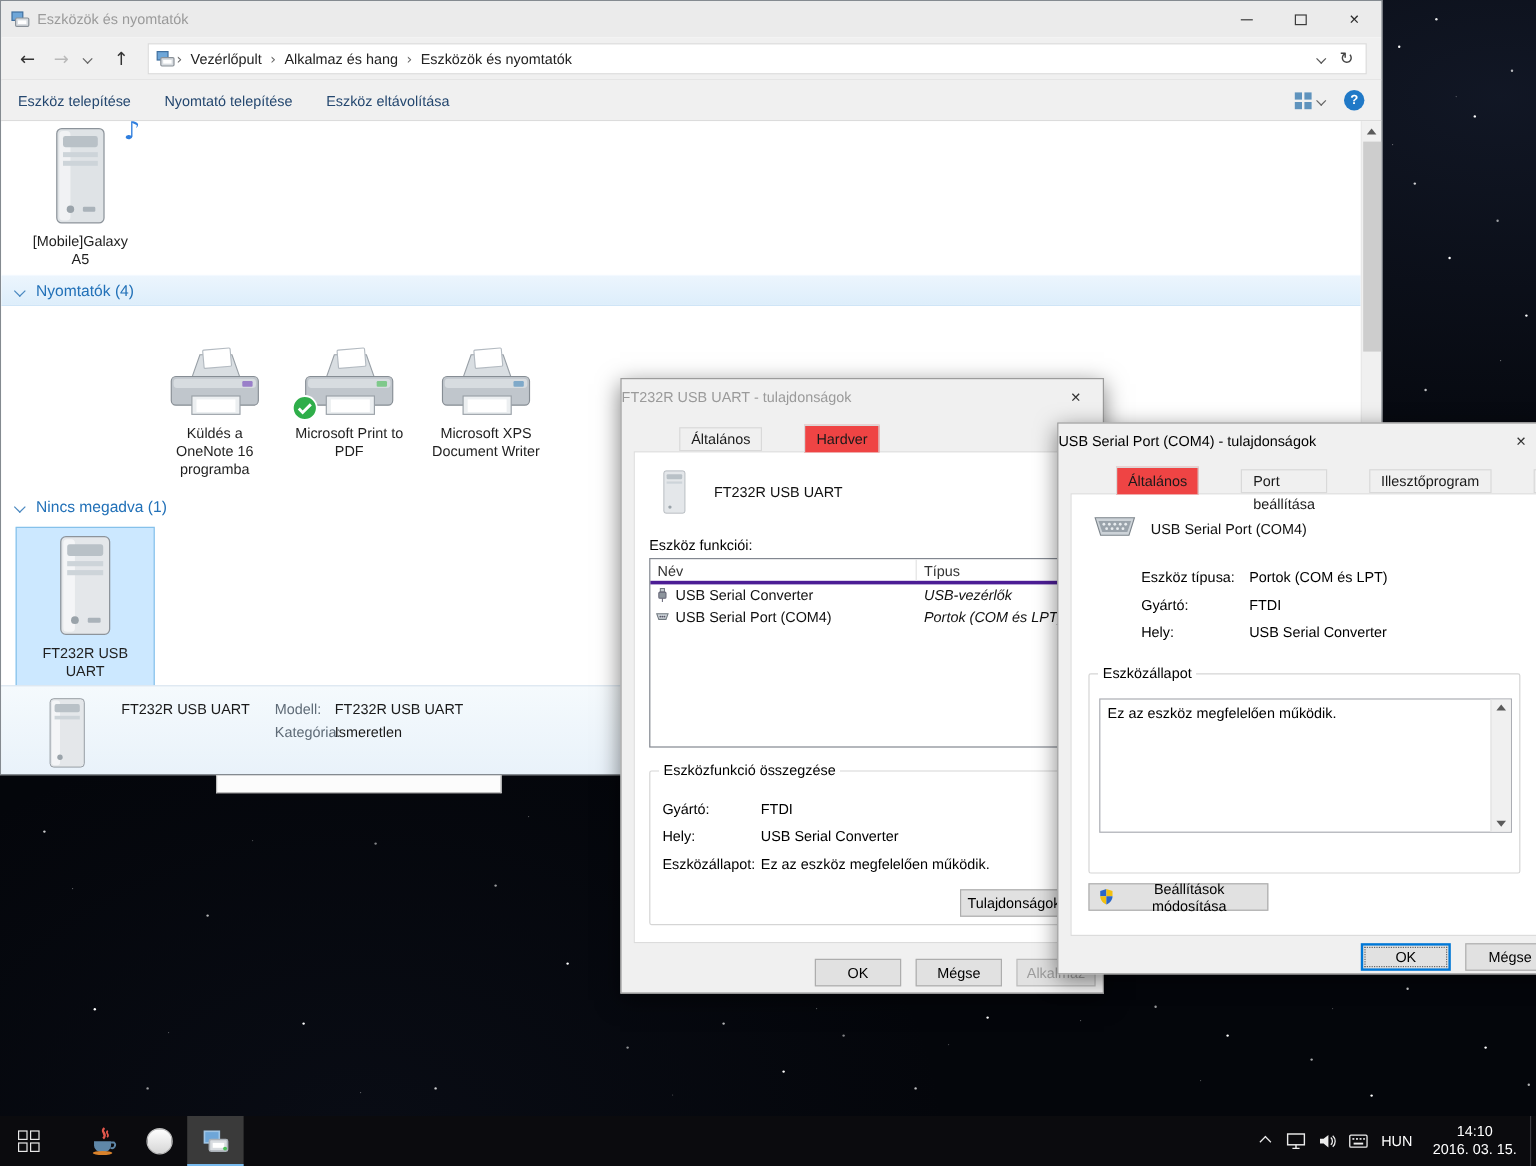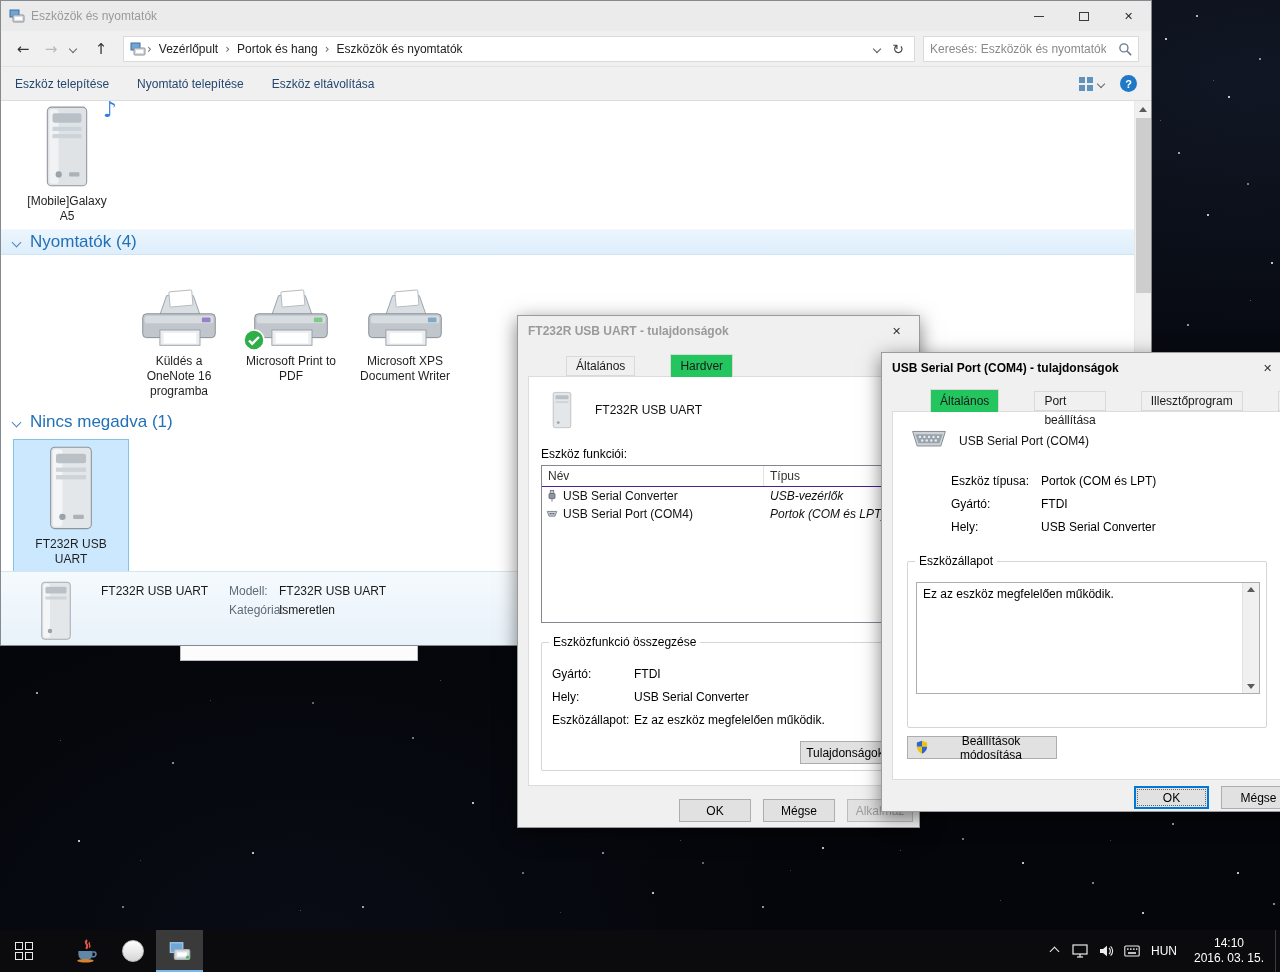--- a/index.html
+++ b/index.html
@@ -65,52 +65,52 @@
   .helpbtn { width:17px; height:17px; border-radius:50%; background:#2079c7; color:#fff; font-size:11px; font-weight:bold; display:flex; align-items:center; justify-content:center; }
 
   .content { position:absolute; left:0; top:100px; width:1133px; height:470px; background:#fff; overflow:hidden; }
   .item { position:absolute; width:104px; text-align:center; }
   .item .ic { height:90px; display:flex; align-items:flex-end; justify-content:center; position:relative; }
   .item .lbl { margin-top:3px; line-height:15px; color:#1f1f1f; }
   .item.sel { background:#cce8ff; border:1px solid #86c1ea; padding:4px 0 6px 0; }
   .badge-note { position:absolute; top:-4px; right:2px; font-family:"DejaVu Sans",sans-serif; font-size:22px; font-weight:bold; color:#2f7ede; text-shadow:0 0 2px #fff; }
   .badge-play { position:absolute; top:-6px; right:-12px; }
   .badge-check { position:absolute; left:6px; bottom:0px; }
-  .sect { position:absolute; left:0; width:100%; height:26px; display:flex; align-items:center; color:#2271b8; font-size:17px; }
+  .sect { position:absolute; left:0; width:100%; height:26px; display:flex; align-items:center; color:#2271b8; font-size:13px; }
   .sect .chev { width:7px; height:7px; color:#4a88c0; margin-left:12px; }
   .sect span { margin-left:10px; }
   .sect.band { background:linear-gradient(#ecf5fd,#ddeefb); border-top:1px solid #f3f9ff; border-bottom:1px solid #cfe5f7; }
 
   .vscroll { position:absolute; top:100px; right:0; width:17px; height:470px; background:#f0f0f0; border-left:1px solid #e8e8e8; }
   .sb-arrow { height:17px; display:flex; align-items:center; justify-content:center; }
   .tri-up { width:0; height:0; border-left:4px solid transparent; border-right:4px solid transparent; border-bottom:5px solid #5a5a5a; }
   .tri-down { width:0; height:0; border-left:4px solid transparent; border-right:4px solid transparent; border-top:5px solid #5a5a5a; }
   .sb-thumb { position:absolute; left:1px; top:17px; width:15px; height:175px; background:#cdcdcd; }
 
   .details { position:absolute; left:0; top:570px; width:1150px; height:74px; background:linear-gradient(#f5fafd,#e9f2fa); border-top:1px solid #d8e4ef; }
   .d-name { position:absolute; left:100px; top:12px; color:#1a1a1a; }
   .d-lab { color:#5f6b77; }
   .d-val { color:#1a1a1a; }
 
   .fragment { position:absolute; left:180px; top:646px; width:238px; height:15px; background:#fcfcfc; z-index:12; border:1px solid #bdbdbd; border-top:none; }
 
   
   .dialog { position:absolute; background:#f0f0f0; border:1px solid #9b9b9b; box-shadow:0 5px 18px rgba(0,0,0,.5); }
-  .dlg-title { position:absolute; left:0; top:0; width:100%; height:30px; display:flex; align-items:center; padding-left:10px;font-weight:bold; }
+  .dlg-title { position:absolute; left:0; top:0; width:100%; height:30px; display:flex; align-items:center; padding-left:0; }
   .dlg-title .t { color:#9a9a9a; }
   .dlg-title .t.active { color:#000; }
   .dlg-close { margin-left:auto; width:45px; height:30px; display:flex; align-items:center; justify-content:center; font-family:"DejaVu Sans",sans-serif; font-size:11px; color:#333; }
   .tabs { position:absolute; display:flex; z-index:3; }
   .tab { height:20px; line-height:19px; padding:0 9px; background:#f0f0f0; border:1px solid #d9d9d9; margin-right:-1px; color:#1a1a1a;margin-left:36px; }
-  .tab.active { background:#22c55e; height:23px; line-height:22px; margin-top:-2px; border-bottom:none; position:relative; z-index:4; }
+  .tab.active { background:#ef4444; height:23px; line-height:22px; margin-top:-2px; border-bottom:none; position:relative; z-index:4; }
   .page { position:absolute; background:#fff; border:1px solid #dcdcdc; z-index:2; }
   .flabel { position:absolute; color:#000; }
   .fvalue { position:absolute; color:#000; }
   .listbox { position:absolute; background:#fff; border:1px solid #828790; }
-  .lv-head { height:21px; border-bottom:1px solid #4c1d95; display:flex; color:#333; }
+  .lv-head { height:21px; border-bottom:3px solid #4c1d95; display:flex; color:#333; }
   .lv-head .c1 { width:222px; border-right:1px solid #e3e3e3; padding:3px 6px; }
   .lv-head .c2 { padding:3px 6px; }
   .lv-row { height:18px; display:flex; align-items:center; }
   .lv-row .c1 { width:222px; display:flex; align-items:center; gap:5px; padding-left:4px; }
   .lv-row .c2 { padding-left:6px;font-style:italic; }
   fieldset.groupbox { position:absolute; border:1px solid #d5d5d5; border-radius:2px; background:transparent; }
   fieldset.groupbox legend { margin-left:7px; padding:0 4px; font-size:12px; color:#000; }
   .btn { position:absolute; height:23px; background:#e1e1e1; border:1px solid #adadad; color:#000; font:12px "Liberation Sans",sans-serif; display:flex; align-items:center; justify-content:center; }
   .btn.default { border:2px solid #0078d7; outline:1px dotted #666; outline-offset:-4px; }
   .btn.disabled { color:#9e9e9e; border-color:#bcbcbc; }
@@ -170,34 +170,27 @@
       <span class="navbtn" style="margin-left:6px;">↑</span>
       <div class="addressbar">
         <svg viewBox="0 0 16 16" width="16" height="16">
           <rect x="1" y="2" width="9" height="7" fill="#6ea6d8" stroke="#3f6f9f"></rect>
           <rect x="4" y="7" width="11" height="7" rx="1" fill="#d9dde1" stroke="#8a9198"></rect>
           <rect x="6" y="9" width="7" height="3" fill="#fff"></rect>
         </svg>
         <span class="crumb-sep">›</span>
         <span class="crumb">Vezérlőpult</span>
         <span class="crumb-sep">›</span>
-        <span class="crumb">Portok és hang</span>
+        <span class="crumb">Alkalmaz és hang</span>
         <span class="crumb-sep">›</span>
         <span class="crumb">Eszközök és nyomtatók</span>
         <span class="addr-right">
           <i class="chev down"></i>
           <span class="refresh">↻</span>
         </span>
-      </div>
-      <div class="searchbox">
-        <input placeholder="Keresés: Eszközök és nyomtatók" style="">
-        <svg class="search-ic" viewBox="0 0 16 16" width="15" height="15">
-          <circle cx="6.3" cy="6.3" r="4.3" fill="none" stroke="#64788c" stroke-width="1.4"></circle>
-          <line x1="9.6" y1="9.6" x2="14" y2="14" stroke="#64788c" stroke-width="1.6"></line>
-        </svg>
       </div>
     </div>
 
     <div class="cmdbar">
       <span class="cmd">Eszköz telepítése</span>
       <span class="cmd">Nyomtató telepítése</span>
       <span class="cmd">Eszköz eltávolítása</span>
       <span class="cmd-right">
         <span class="viewbtn">
           <span class="viewgrid">

